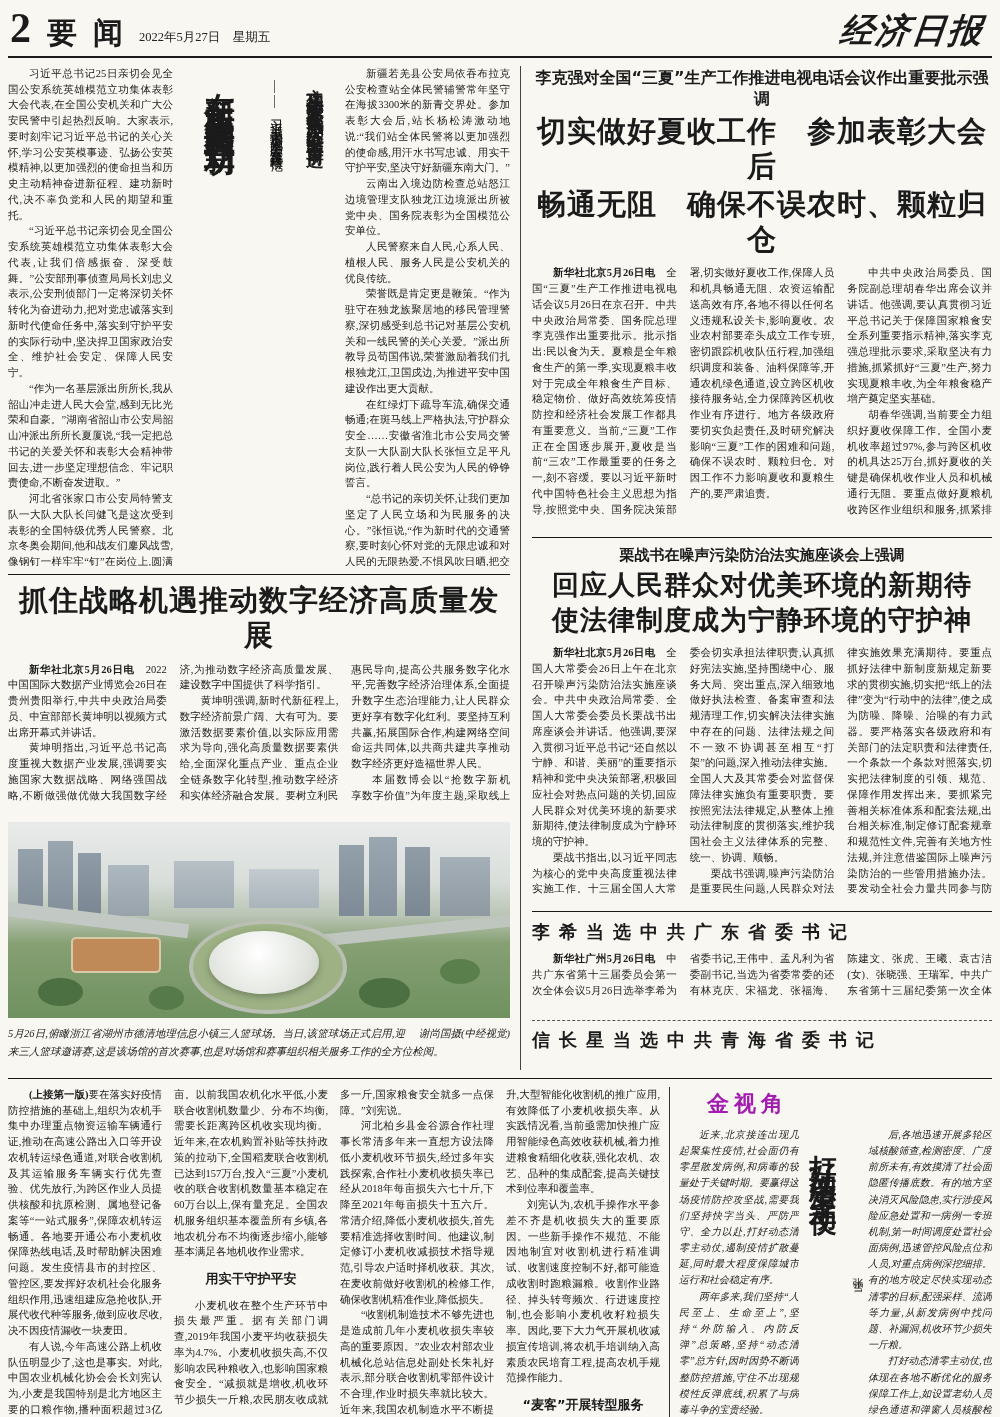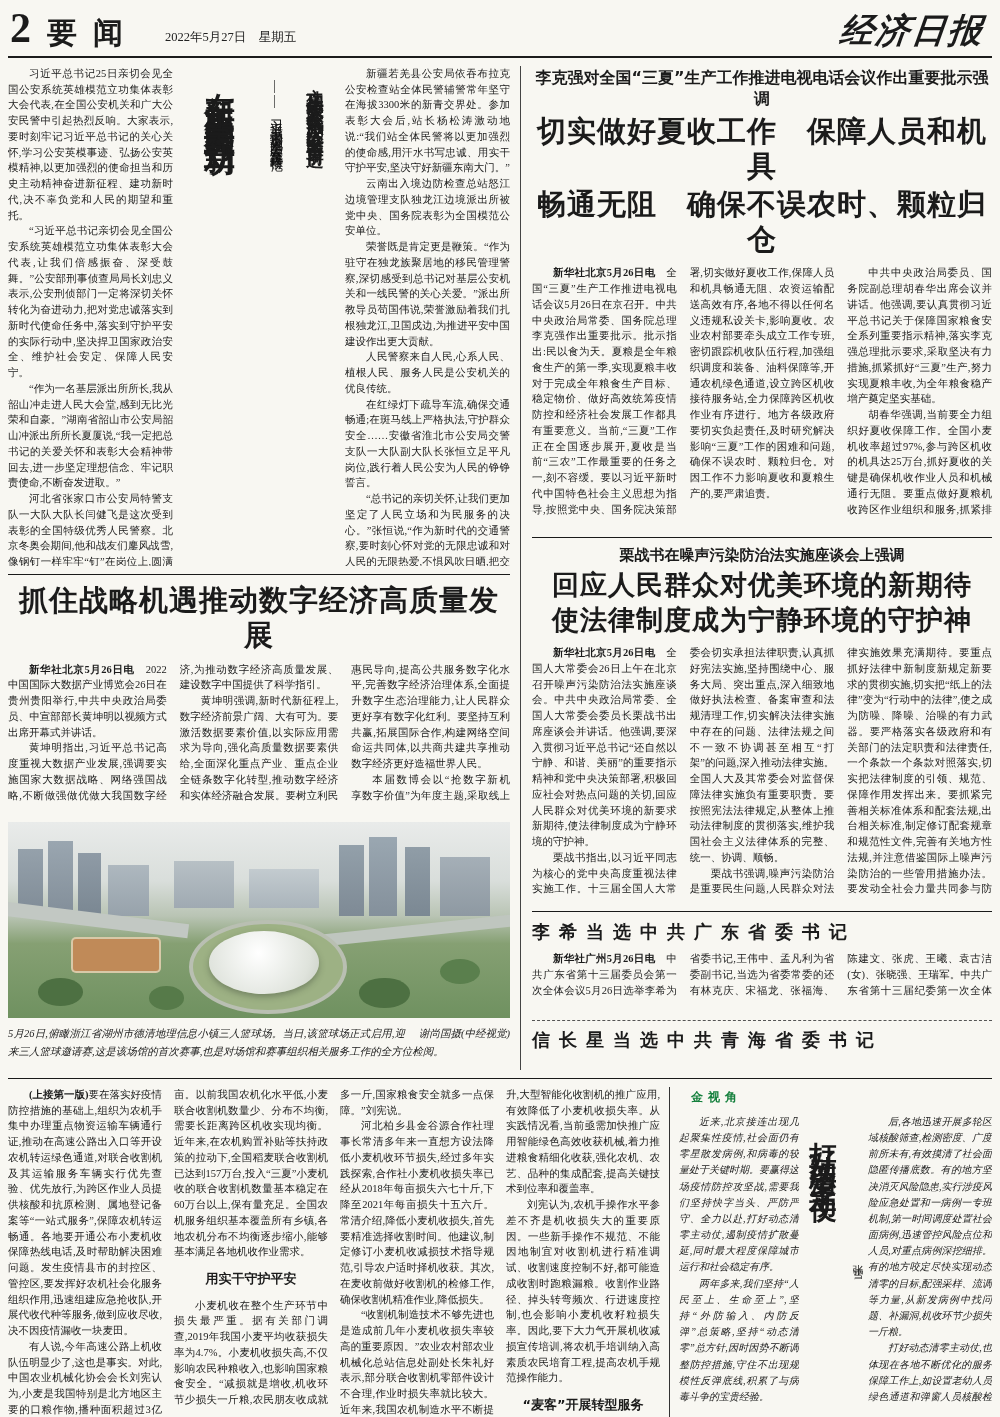--- a/index.html
+++ b/index.html
@@ -5,21 +5,21 @@
   html,body{margin:0;padding:0;}
   body{width:1000px;height:1417px;overflow:hidden;background:#f8f7f2;color:#1b1b1b;
        font-family:"Liberation Serif","DejaVu Serif",serif;}
   .page{padding:6px 8px 0 8px;}
   .hed{font-family:"DejaVu Sans","Liberation Sans",sans-serif;font-weight:bold;}
   .vert{writing-mode:vertical-rl;}
   
   .header{display:flex;align-items:flex-end;border-bottom:2px solid #1c1c1c;padding:4px 2px 8px 2px;}
   .pagenum{font-size:42px;font-weight:bold;line-height:.9;}
   .section{font-size:30px;letter-spacing:16px;margin-left:16px;line-height:1;}
-  .date{font-size:12.5px;margin-left:26px;margin-bottom:2px;color:#222;}
+  .date{font-size:12.5px;margin-bottom:2px;color:#222;}
   .spacer{flex:1;}
   .logo{font-size:34px;font-weight:bold;font-style:italic;transform:skewX(-6deg);letter-spacing:2px;margin-right:6px;line-height:1;}
   
   .topgrid{display:flex;height:1004px;overflow:hidden;margin-top:8px;}
   .left{width:502px;padding-right:10px;}
   .right{flex:1;border-left:1px solid #444;padding-left:11px;}
   .txt{font-size:10.5px;line-height:1.5;text-align:justify;}
   .txt p{margin:0;text-indent:2em;}
   .dateline{font-weight:bold;}
   .rule{border:none;border-top:1.5px solid #1a1a1a;margin:8px 0;}
@@ -46,21 +46,21 @@
   .lqbody{height:264px;}
   .lzbody{height:258px;}
   .smallhead{font-size:18px;font-weight:bold;letter-spacing:9px;margin:6px 0 7px 0;}
   .lxbody{height:62px;}
   
   .bottom{display:flex;height:336px;overflow:hidden;margin-top:2px;}
   .jump{width:652px;column-count:4;column-gap:12px;column-fill:auto;height:100%;overflow:hidden;}
   .subhed{text-align:center;font-size:13px;margin:9px 0;font-family:"DejaVu Sans",sans-serif;font-weight:bold;break-inside:avoid;}
   .vdiv{border-left:1px solid #333;margin:0 9px;}
   .jsj{flex:1;overflow:hidden;}
-  .jsj-title{color:#15803d;font-size:12px;letter-spacing:5px;margin:2px 0 8px 12px;}
+  .jsj-title{color:#a21caf;font-size:22px;letter-spacing:5px;margin:2px 0 8px 28px;}
   .jsj-flex{display:flex;height:292px;overflow:hidden;}
   .jsjcol{font-style:italic;font-size:10px;line-height:1.62;text-align:justify;overflow:hidden;}
   .jsjcol p{margin:0;text-indent:2em;}
   .jsj-left{width:120px;}
   .jsj-right{flex:1;}
   .jsj-hed{font-size:27px;letter-spacing:7px;padding:6px 6px 0 6px;}
   .jsj-auth{font-size:11px;letter-spacing:5px;align-self:center;color:#222;margin:0 3px;}
 </style>
 </head>
 <body>
@@ -86,22 +86,22 @@
           <p>“作为一名基层派出所所长,我从韶山冲走进人民大会堂,感到无比光荣和自豪。”湖南省韶山市公安局韶山冲派出所所长夏厦说,“我一定把总书记的关爱关怀和表彰大会精神带回去,进一步坚定理想信念、牢记职责使命,不断奋发进取。”</p>
           <p>河北省张家口市公安局特警支队一大队大队长闫健飞是这次受到表彰的全国特级优秀人民警察。北京冬奥会期间,他和战友们鏖风战雪,像钢钉一样牢牢“钉”在岗位上,圆满完成了各项安保任务。</p>
 
         </div>
         <div class="a1big vert hed">在新起点上为党和人民再立新功</div>
         <div class="a1dash vert">——习近平总书记亲切会见全国公安系统英雄模范</div>
         <div class="a1kick vert hed">立功集体表彰大会代表激励广大公安民警奋勇前进</div>
         <div class="a1col txt">
           <p>新疆若羌县公安局依吞布拉克公安检查站全体民警辅警常年坚守在海拔3300米的新青交界处。参加表彰大会后,站长杨松涛激动地说:“我们站全体民警将以更加强烈的使命感,用汗水书写忠诚、用实干守护平安,坚决守好新疆东南大门。”</p>
           <p>云南出入境边防检查总站怒江边境管理支队独龙江边境派出所被党中央、国务院表彰为全国模范公安单位。</p>
+          <p>人民警察来自人民,心系人民、植根人民、服务人民是公安机关的优良传统。</p>
           <p>荣誉既是肯定更是鞭策。“作为驻守在独龙族聚居地的移民管理警察,深切感受到总书记对基层公安机关和一线民警的关心关爱。”派出所教导员苟国伟说,荣誉激励着我们扎根独龙江,卫国戍边,为推进平安中国建设作出更大贡献。</p>
-          <p>人民警察来自人民,心系人民、植根人民、服务人民是公安机关的优良传统。</p>
           <p>在红绿灯下疏导车流,确保交通畅通;在斑马线上严格执法,守护群众安全……安徽省淮北市公安局交警支队一大队副大队长张恒立足平凡岗位,践行着人民公安为人民的铮铮誓言。</p>
           <p>“总书记的亲切关怀,让我们更加坚定了人民立场和为民服务的决心。”张恒说,“作为新时代的交通警察,要时刻心怀对党的无限忠诚和对人民的无限热爱,不惧风吹日晒,把交通安全担在肩上,把服务群众放在心上。”</p>
 
         </div>
       </section>
 
       <hr class="rule">
 
       <section>
         <h2 class="bighead hed">抓住战略机遇推动数字经济高质量发展</h2>
@@ -137,21 +137,21 @@
       <div class="caption">
         <span class="credit">谢尚国摄(中经视觉)</span>
         <span>5月26日,俯瞰浙江省湖州市德清地理信息小镇三人篮球场。当日,该篮球场正式启用,迎来三人篮球邀请赛,这是该场馆的首次赛事,也是对场馆和赛事组织相关服务工作的全方位检阅。</span>
       </div>
     </div>
 
     <div class="right">
 
       <section>
         <div class="kicker hed" style="font-size:16px;">李克强对全国“三夏”生产工作推进电视电话会议作出重要批示强调</div>
-        <h1 class="bighead hed" style="margin-bottom:2px;">切实做好夏收工作　保障人员和机具</h1>
+        <h1 class="bighead hed" style="margin-bottom:2px;">切实做好夏收工作　参加表彰大会后</h1>
         <h1 class="bighead hed">畅通无阻　确保不误农时、颗粒归仓</h1>
         <div class="cols3 txt lqbody">
           <p><b class="dateline">新华社北京5月26日电</b><span>　全国“三夏”生产工作推进电视电话会议5月26日在京召开。中共中央政治局常委、国务院总理李克强作出重要批示。批示指出:民以食为天。夏粮是全年粮食生产的第一季,实现夏粮丰收对于完成全年粮食生产目标、稳定物价、做好高效统筹疫情防控和经济社会发展工作都具有重要意义。当前,“三夏”工作正在全国逐步展开,夏收是当前“三农”工作最重要的任务之一,刻不容缓。要以习近平新时代中国特色社会主义思想为指导,按照党中央、国务院决策部署,切实做好夏收工作,保障人员和机具畅通无阻、农资运输配送高效有序,各地不得以任何名义违规私设关卡,影响夏收。农业农村部要牵头成立工作专班,密切跟踪机收队伍行程,加强组织调度和装备、油料保障等,开通农机绿色通道,设立跨区机收接待服务站,全力保障跨区机收作业有序进行。地方各级政府要切实负起责任,及时研究解决影响“三夏”工作的困难和问题,确保不误农时、颗粒归仓。对因工作不力影响夏收和夏粮生产的,要严肃追责。</span></p>
           <p>中共中央政治局委员、国务院副总理胡春华出席会议并讲话。他强调,要认真贯彻习近平总书记关于保障国家粮食安全系列重要指示精神,落实李克强总理批示要求,采取坚决有力措施,抓紧抓好“三夏”生产,努力实现夏粮丰收,为全年粮食稳产增产奠定坚实基础。</p>
           <p>胡春华强调,当前要全力组织好夏收保障工作。全国小麦机收率超过97%,参与跨区机收的机具达25万台,抓好夏收的关键是确保机收作业人员和机械通行无阻。要重点做好夏粮机收跨区作业组织和服务,抓紧排查清理各种堵点卡点,确保交通主干线和田间道路畅通;对受到疫情影响的地区,要通过开展代收等应急服务,坚决避免出现拦收现象,确保夏粮丰收到手,努力做到颗粒归仓。要扎实做好夏季粮油收储,实现农民增产增收。要进一步压紧压实夏播任务,确保全年粮食播种面积只增不减。要着力加强夏管工作,全面落实好防灾减灾措施,为秋粮丰收打牢基础。</p>
         </div>
       </section>
 
       <hr class="rule">
 

